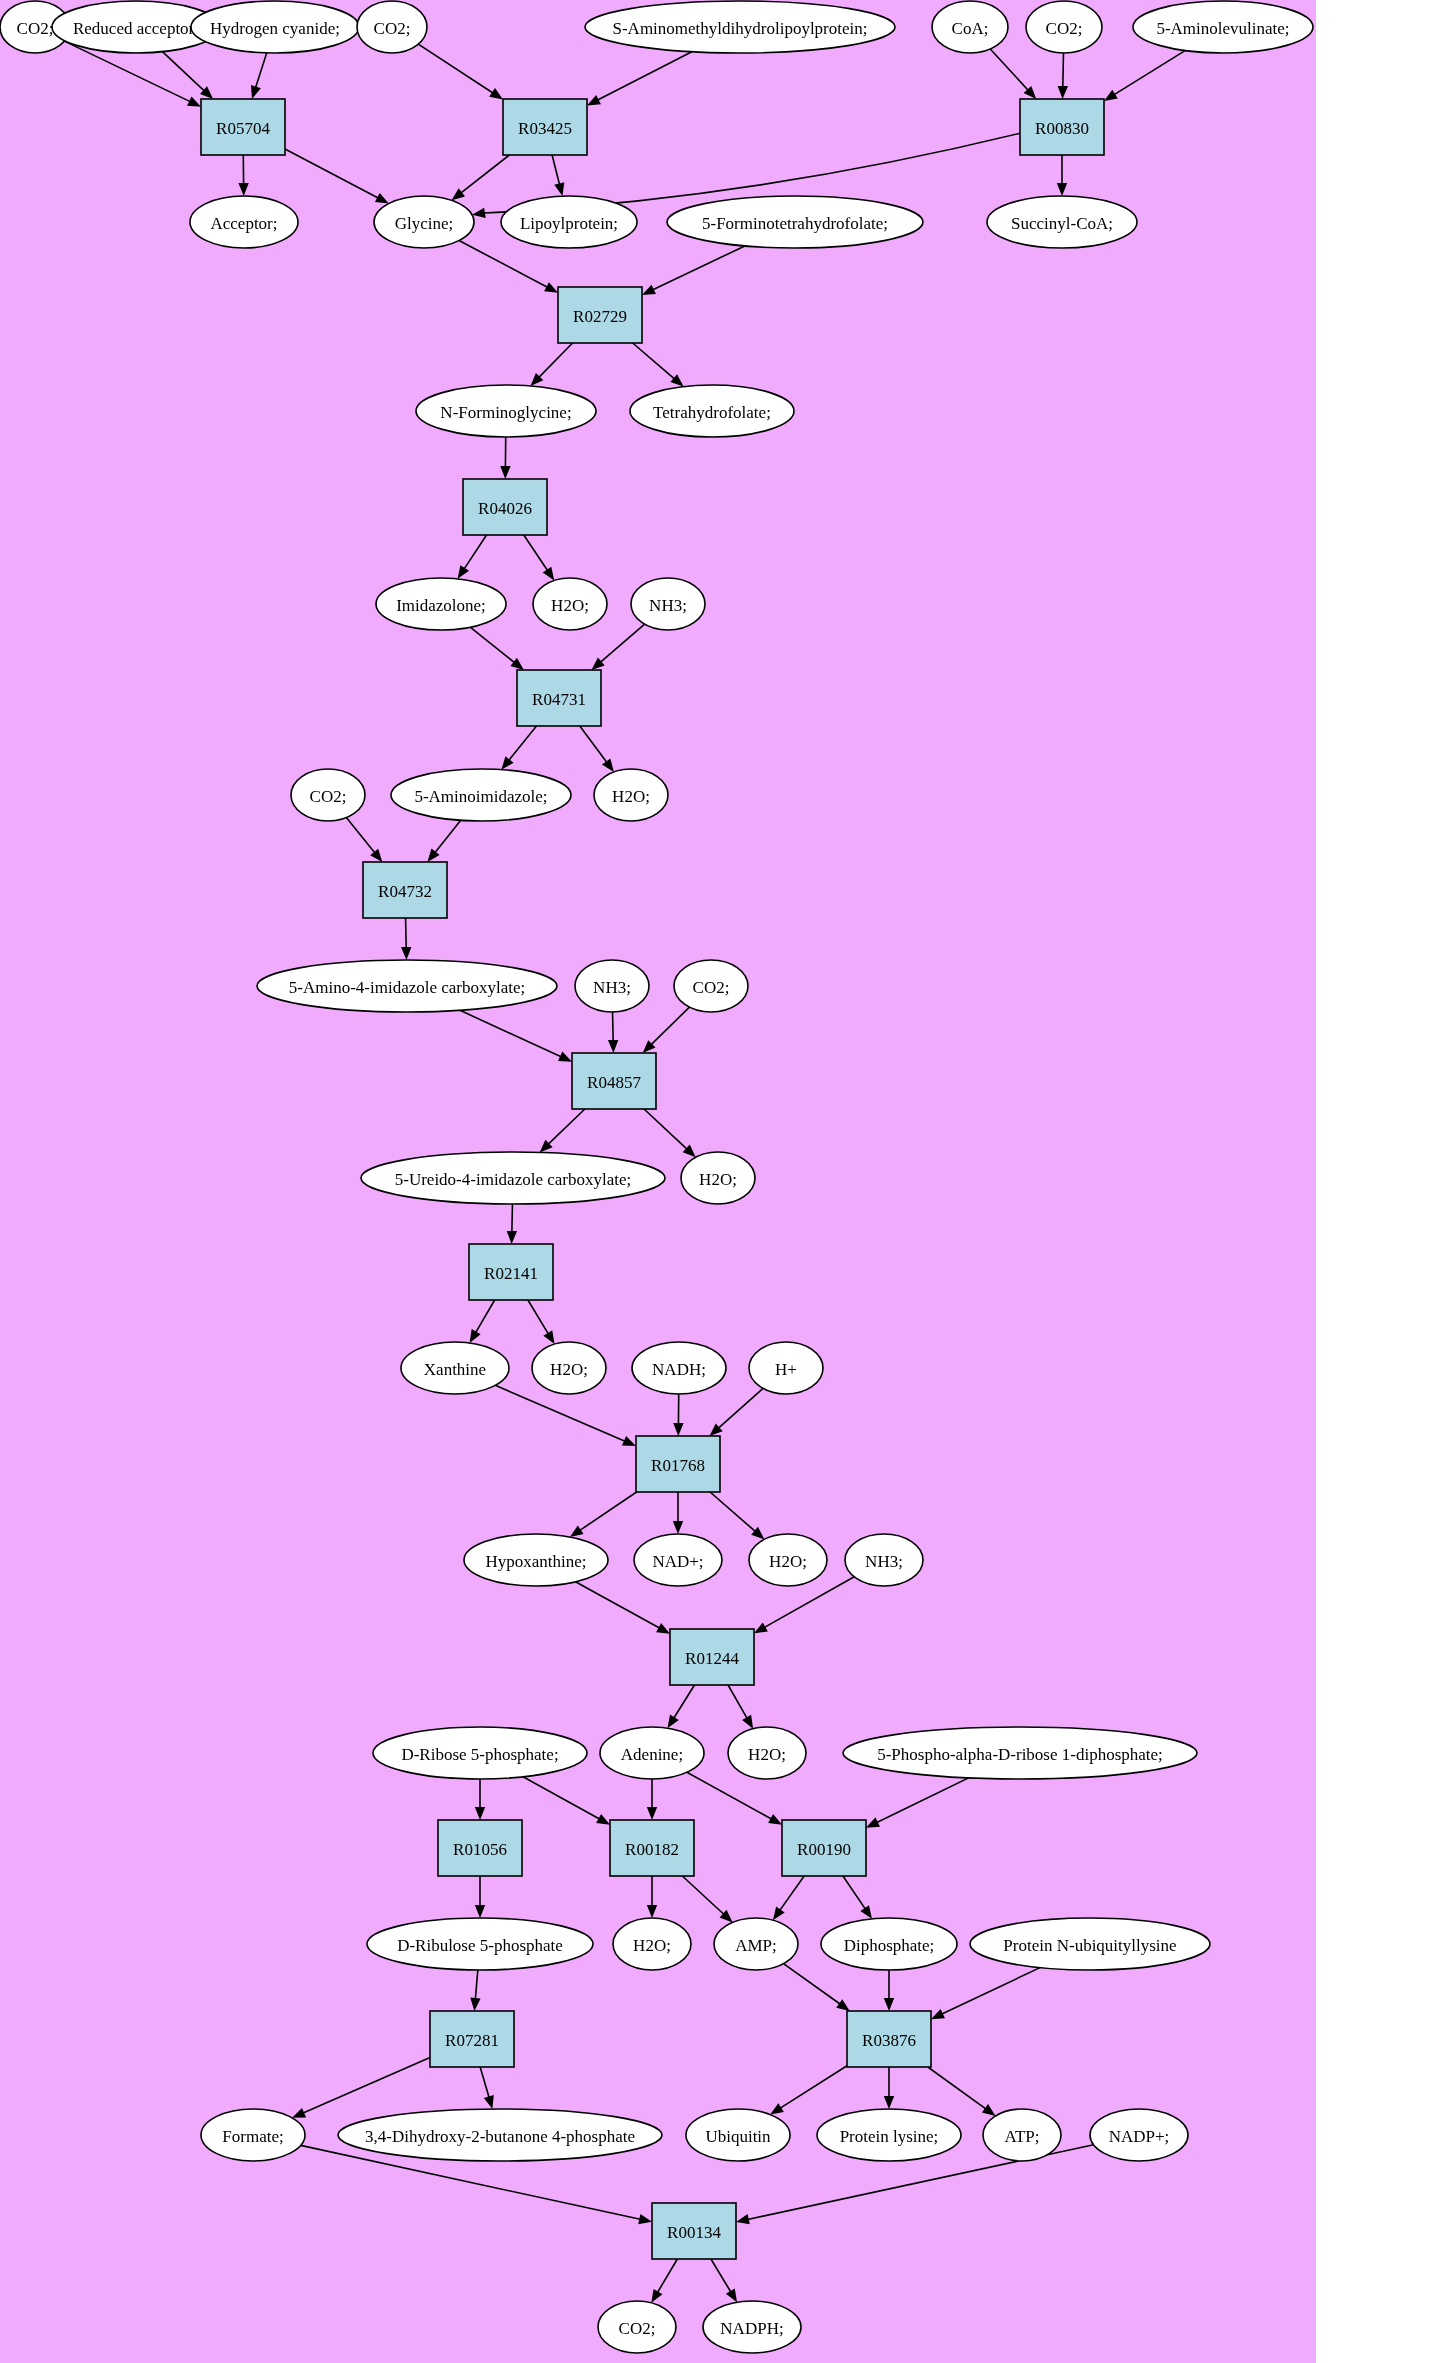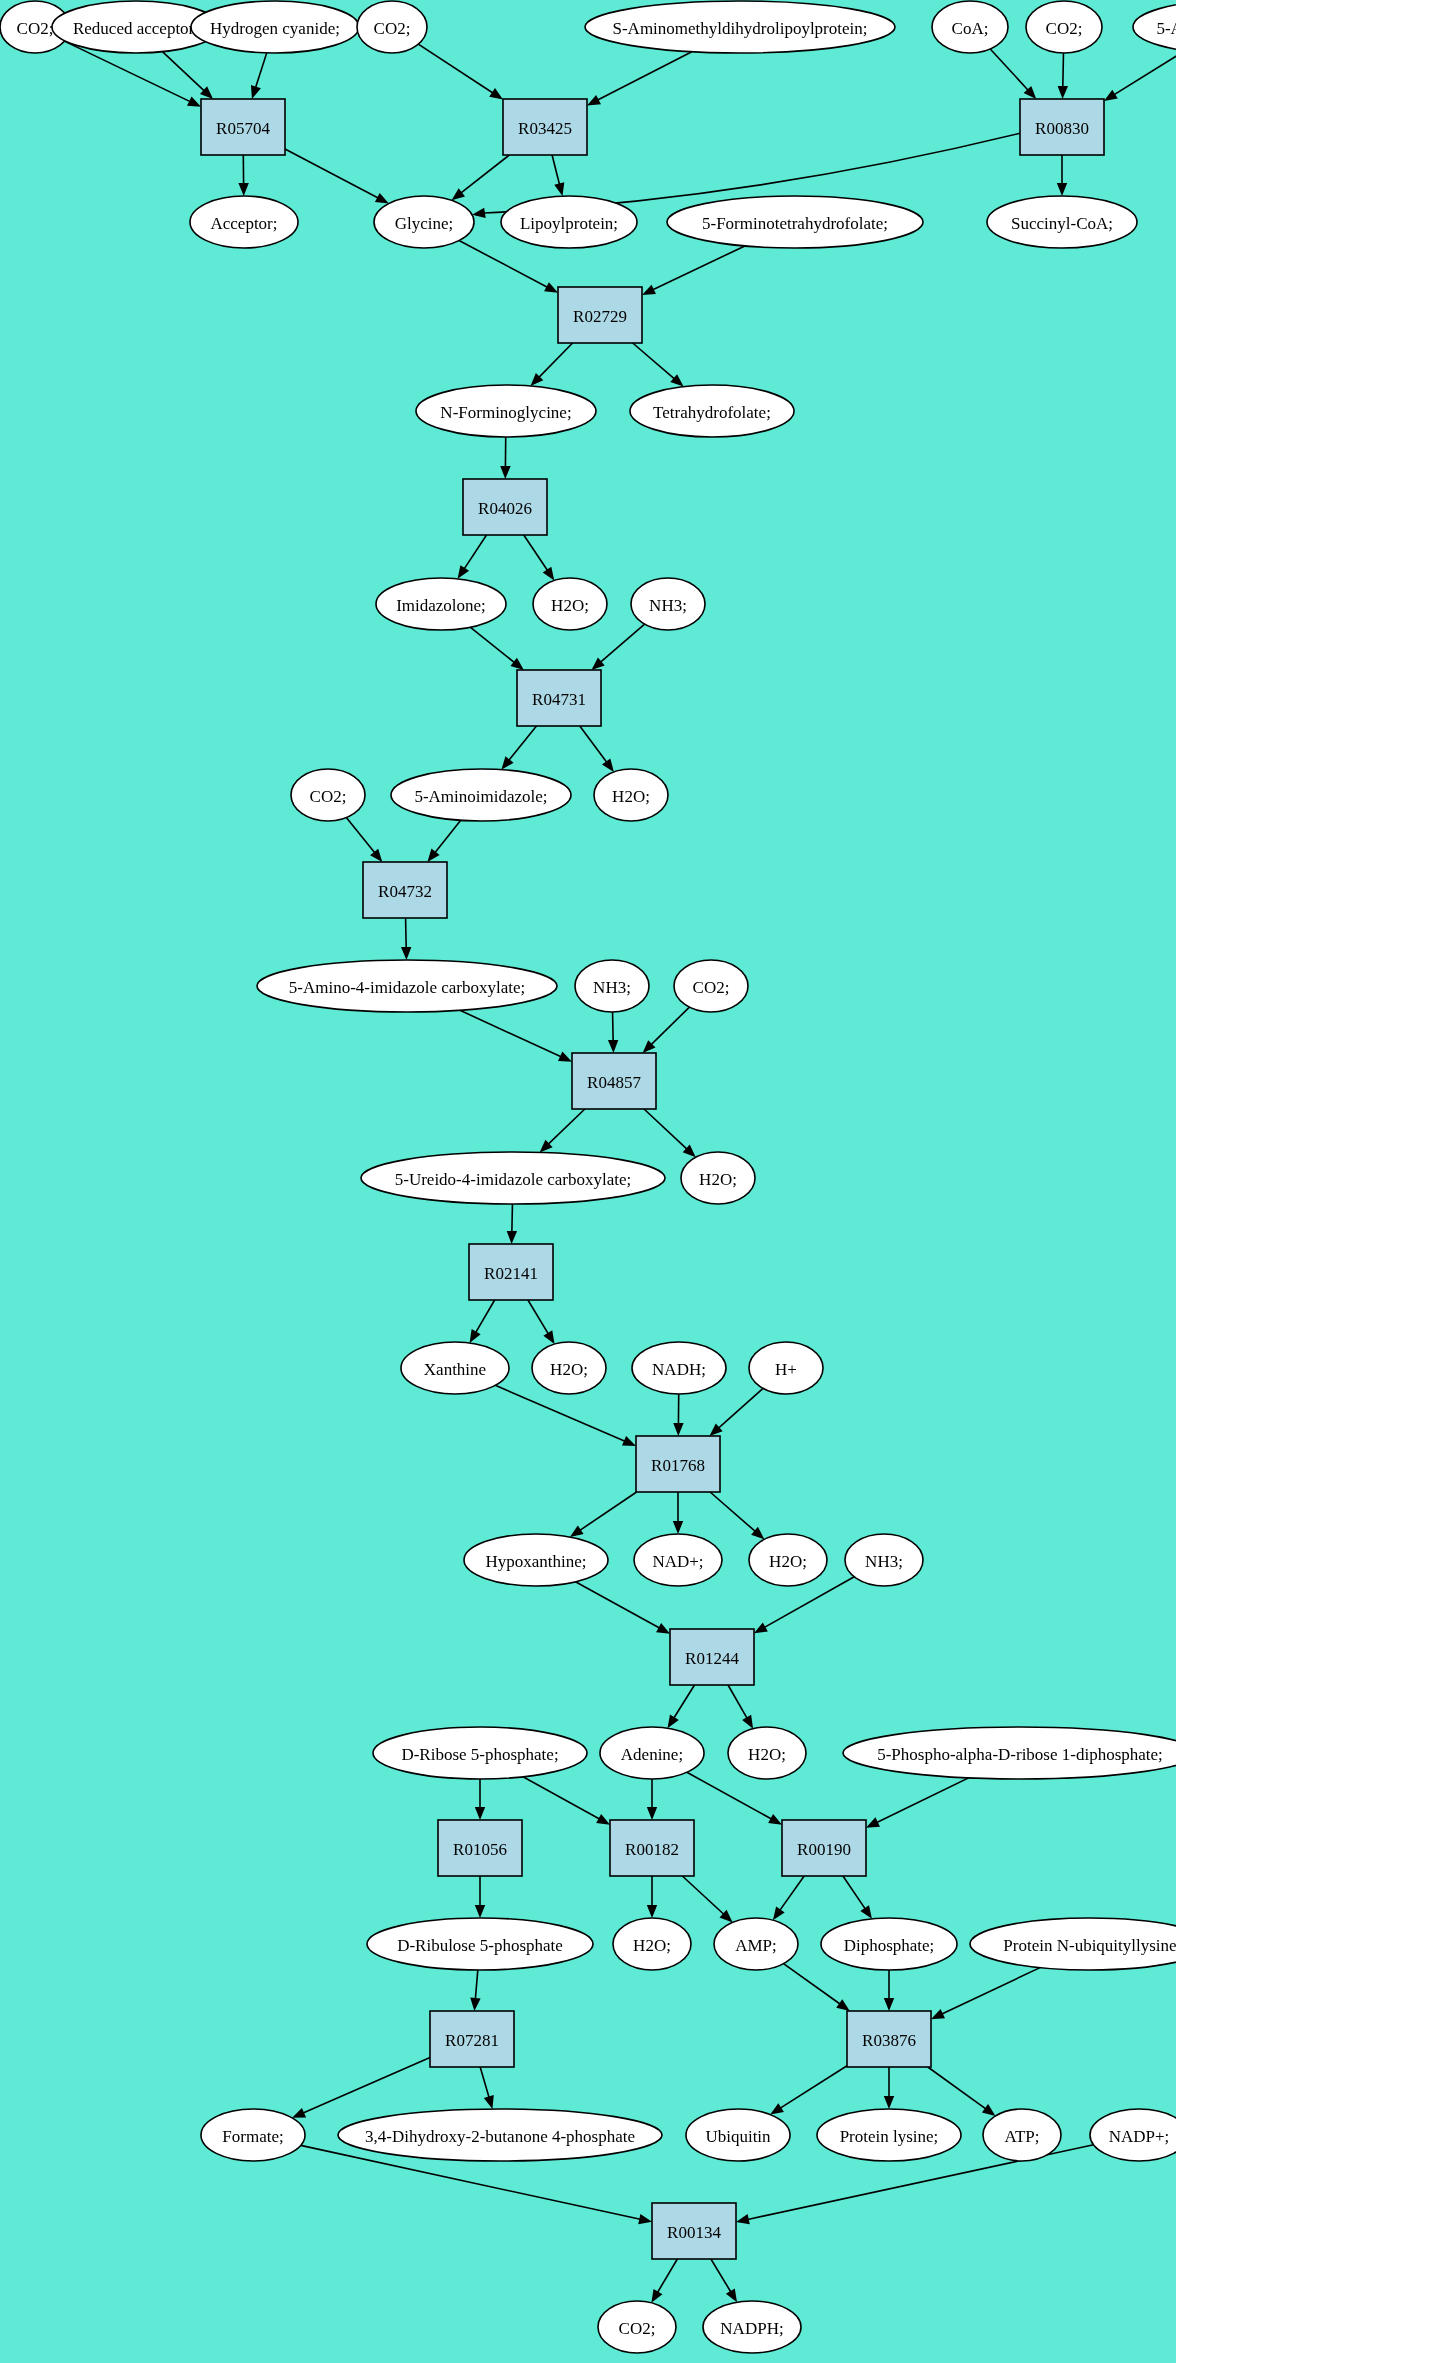--- a/index.html
+++ b/index.html
@@ -1,17 +1,17 @@
 <!DOCTYPE html>
 <html><head>
 <meta charset="utf-8">
 <style>
   html,body{margin:0;padding:0;background:#ffffff;}
   body{font-family:"Liberation Serif",serif;}
-  #stage{position:relative;width:1176px;height:2363px;background:#5eead4;overflow:hidden;}
+  #stage{position:relative;width:1316px;height:2363px;background:#f0abfc;overflow:hidden;}
   svg#graph{position:absolute;left:0;top:0;width:1440px;height:2363px;}
   .node-ellipse{fill:#ffffff;stroke:#000000;stroke-width:1.6;}
   .node-rect{fill:#add8e6;stroke:#000000;stroke-width:1.6;}
   .node-label{font-family:"Liberation Serif",serif;fill:#000;text-anchor:middle;dominant-baseline:central;}
   .edge{fill:none;stroke:#000000;stroke-width:1.6;}
   .edge-head{fill:#000000;stroke:none;}
 </style>
 </head>
 <body>
 

